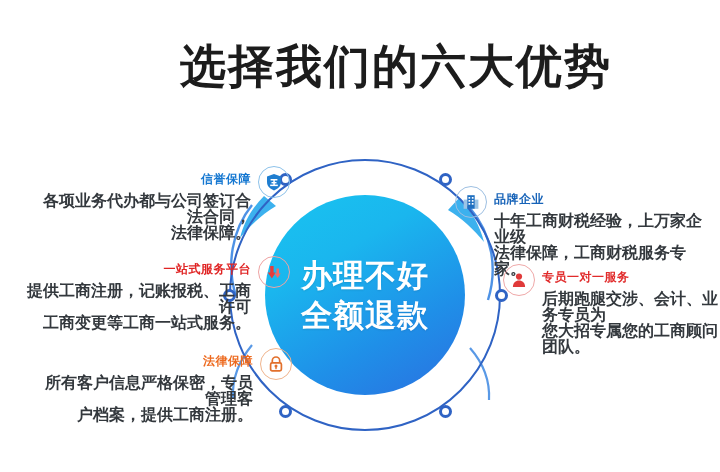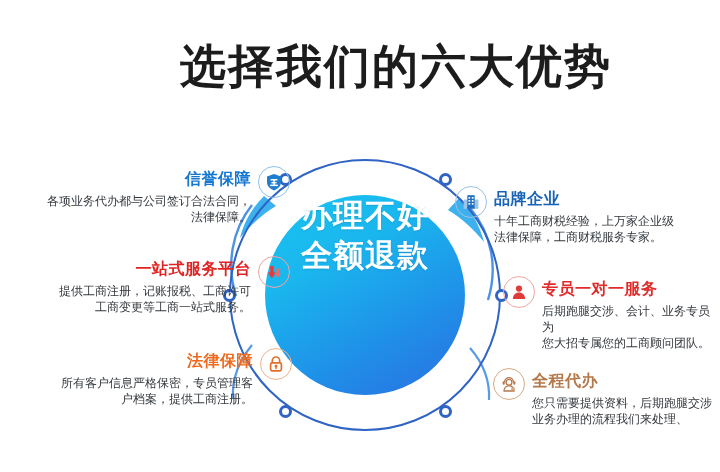--- a/index.html
+++ b/index.html
@@ -59,21 +59,21 @@
     position: absolute;
     left: 36px;
     top: 36px;
     width: 200px;
     height: 200px;
     border-radius: 50%;
     background: linear-gradient(150deg, #19c4f0 0%, #1ab6ee 32%, #1f8fe8 68%, #2b6fe0 100%);
     display: flex;
     flex-direction: column;
     align-items: center;
-    justify-content: flex-start;
+    justify-content: center;
   }
   .hub-line {
     color: #ffffff;
     font-size: 31px;
     line-height: 40px;
     font-weight: 700;
     letter-spacing: 1px;
     text-shadow: 0 1px 2px rgba(0,0,0,0.10);
   }
 
@@ -102,30 +102,30 @@
   }
   .feature-right {
     flex-direction: row;
     text-align: left;
     margin-top: 20px;
   }
   .feature-body {
     display: block;
   }
   .feature-title {
-    font-size: 16px;
+    font-size: 12px;
     line-height: 22px;
     font-weight: 700;
     letter-spacing: 0.5px;
     white-space: nowrap;
   }
   .feature-desc {
-    font-size: 12px;
+    font-size: 16px;
     line-height: 16px;
-    font-weight: 400;
+    font-weight: 700;
     color: #33383d;
     margin-top: 3px;
     white-space: pre-line;
   }
 
   
   .icon-badge {
     width: 32px;
     height: 32px;
     min-width: 32px;
@@ -246,45 +246,28 @@
         <rect x="10.8" y="11.0" width="1.7" height="1.7" fill="#ffffff"></rect>
       </svg>
     </span>
     <span class="feature-body">
       <span class="feature-title" style="display:block;">品牌企业</span>
       <span class="feature-desc" style="display:block;">十年工商财税经验，上万家企业级
 法律保障，工商财税服务专家。</span>
     </span>
   </div>
 
-  <div class="feature feature-right accent-crimson" style="left:503px; top:258px; width:215px;">
+  <div class="feature feature-right accent-crimson" style="left:503px; top:246px; width:215px;">
     <span class="icon-badge">
       <svg width="20" height="20" viewBox="0 0 20 20">
         <circle cx="10" cy="6.6" r="3.1" fill="#e03a3a"></circle>
         <path d="M3.9 17 C3.9 12.6 6.6 10.4 10 10.4 C13.4 10.4 16.1 12.6 16.1 17 Z" fill="#e03a3a"></path>
       </svg>
     </span>
     <span class="feature-body">
       <span class="feature-title" style="display:block;">专员一对一服务</span>
       <span class="feature-desc" style="display:block;">后期跑腿交涉、会计、业务专员为
 您大招专属您的工商顾问团队。</span>
     </span>
   </div>
 
-  <div class="feature feature-right accent-tan" style="left:493px; top:350px; width:225px;">
-    <span class="icon-badge">
-      <svg width="20" height="20" viewBox="0 0 20 20">
-        <path d="M5.6 8.0 a4.4 4.4 0 0 1 8.8 0" stroke="#b5784a" stroke-width="1.4" fill="none"></path>
-        <circle cx="10" cy="8.3" r="2.9" fill="none" stroke="#b5784a" stroke-width="1.3"></circle>
-        <rect x="3.6" y="7.3" width="2.1" height="3.4" rx="1" fill="#b5784a"></rect>
-        <rect x="14.3" y="7.3" width="2.1" height="3.4" rx="1" fill="#b5784a"></rect>
-        <path d="M5.0 17 C5.0 13.6 7.2 11.8 10 11.8 C12.8 11.8 15.0 13.6 15.0 17 Z" fill="none" stroke="#b5784a" stroke-width="1.3"></path>
-        <rect x="12.2" y="13.4" width="3.4" height="2.8" rx="0.5" fill="#dba77c"></rect>
-      </svg>
-    </span>
-    <span class="feature-body">
-      <span class="feature-title" style="display:block;">全程代办</span>
-      <span class="feature-desc" style="display:block;">您只需要提供资料，后期跑腿交涉
-业务办理的流程我们来处理、</span>
-    </span>
-  </div>
 
 </div>
 
 </body></html>

